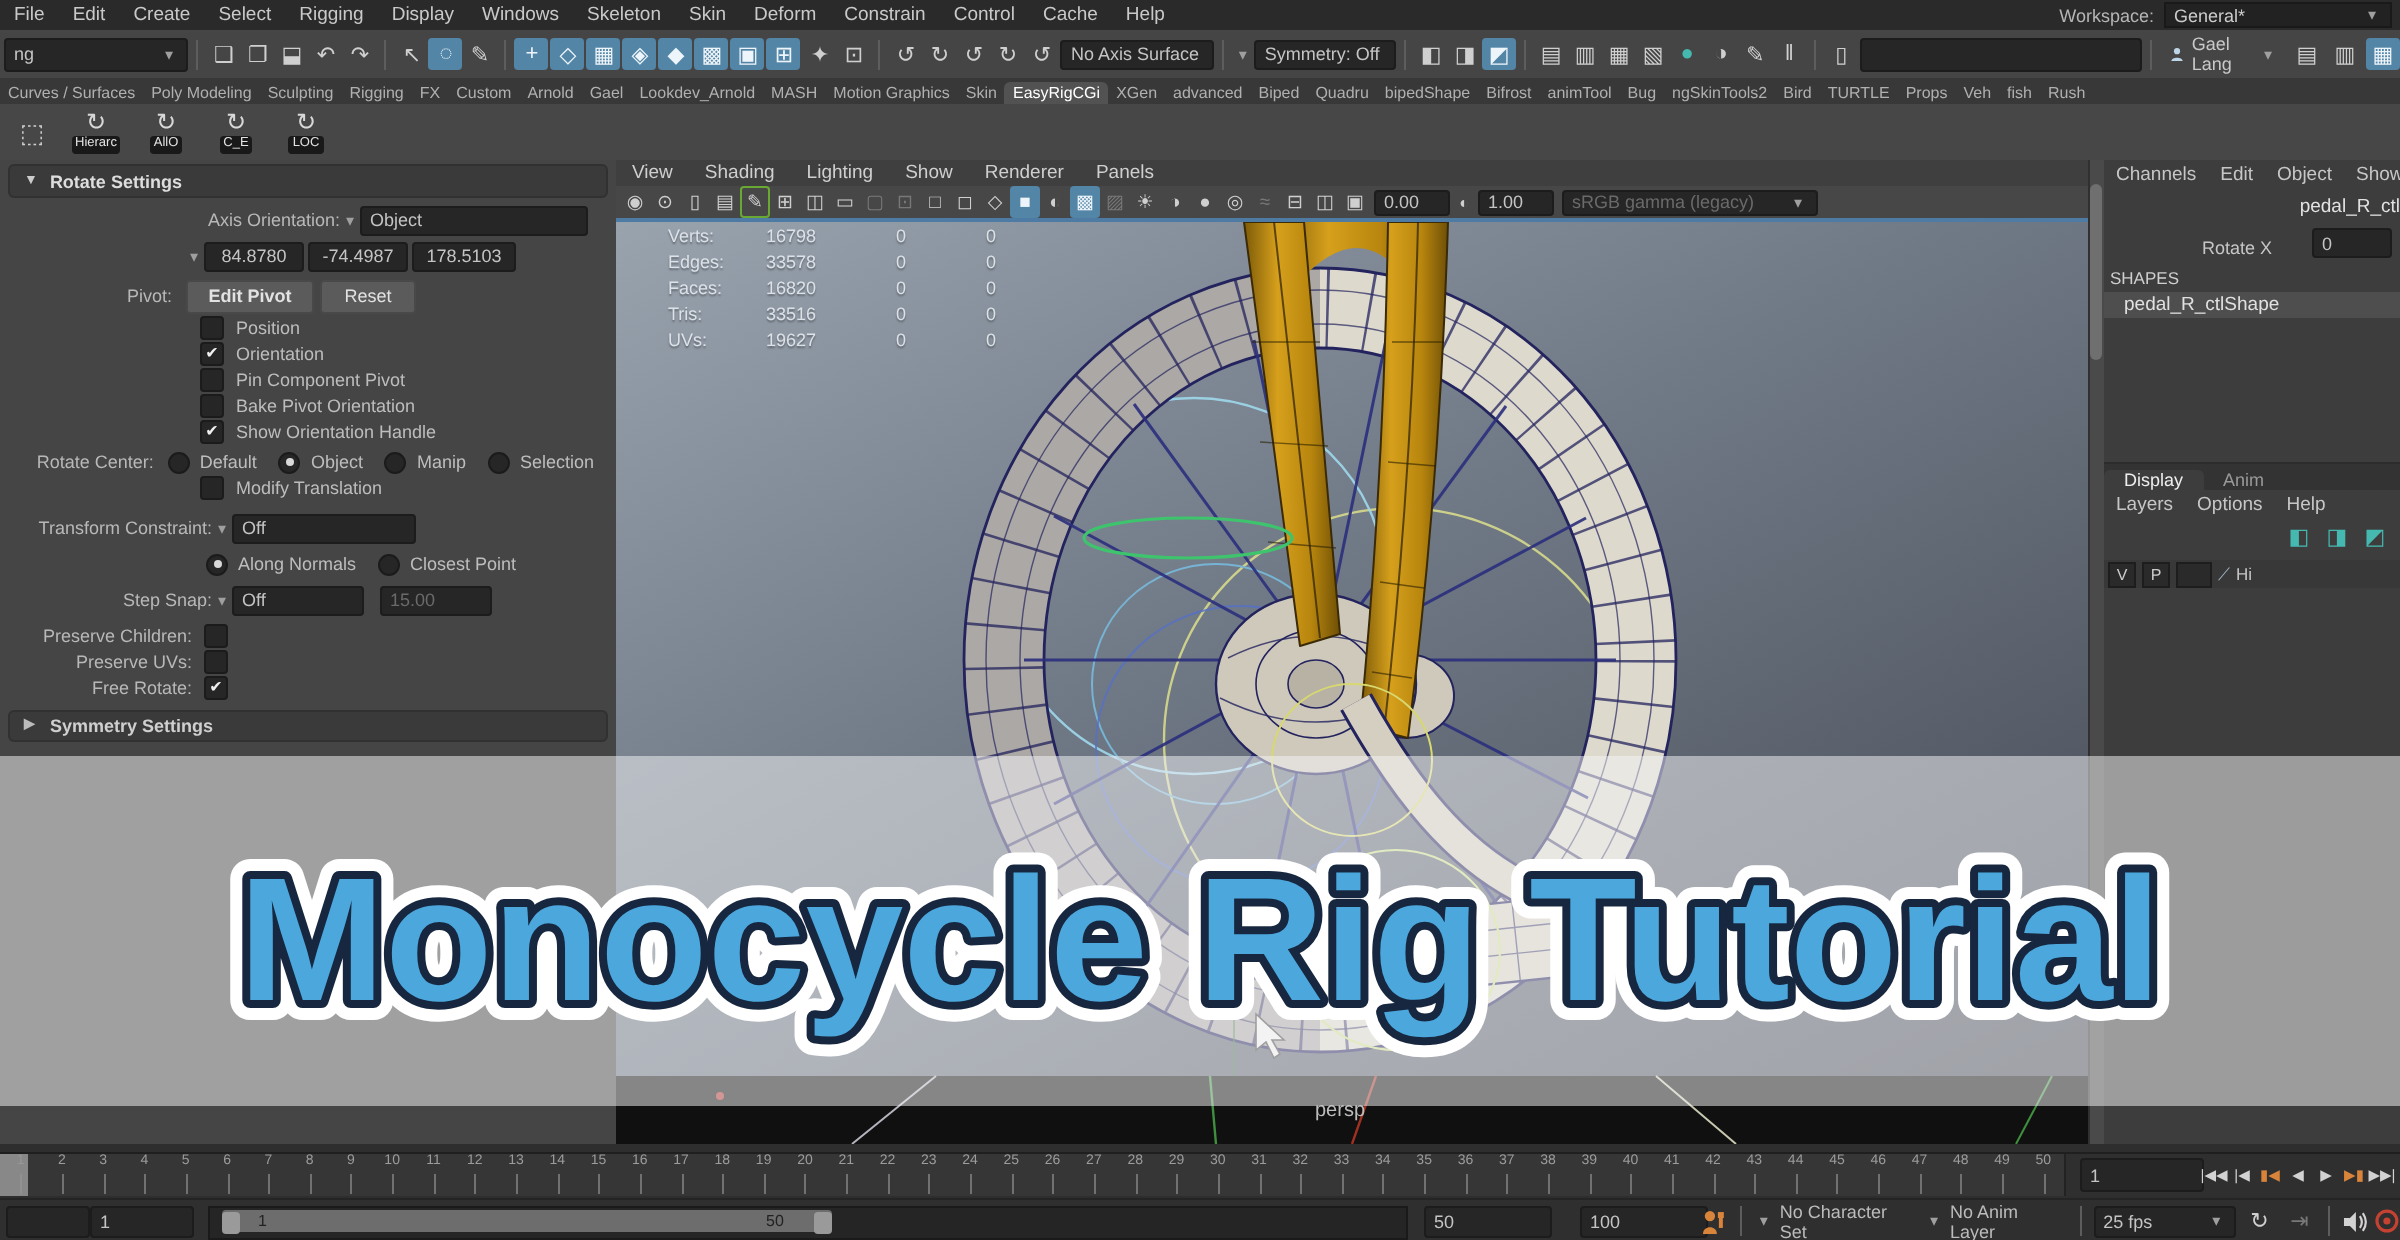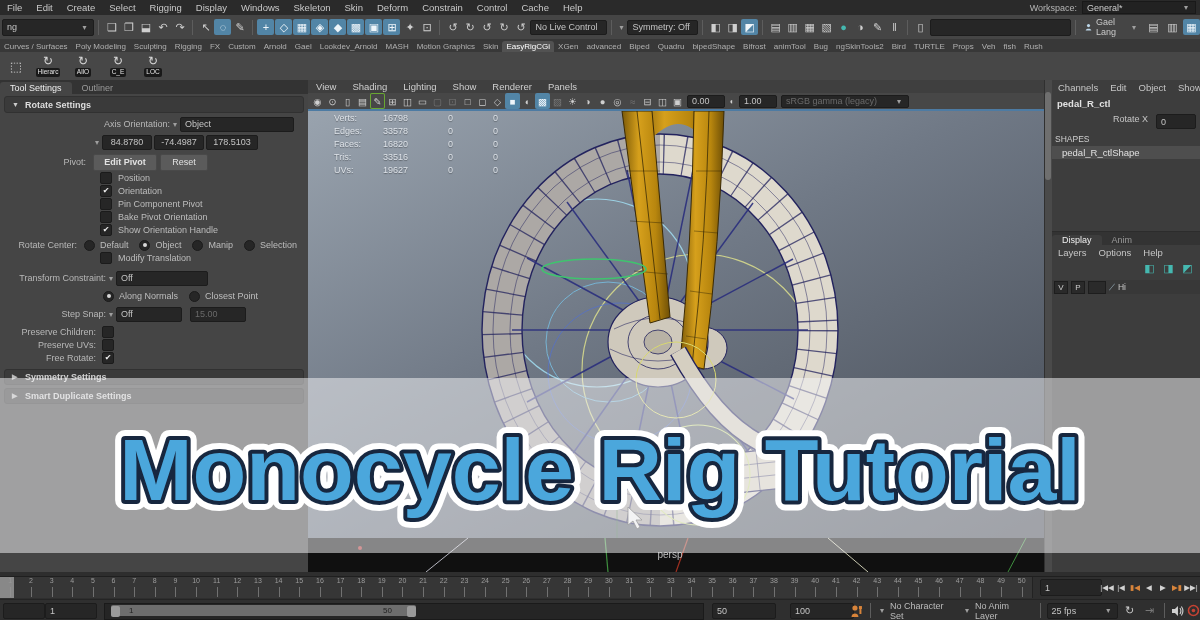--- a/index.html
+++ b/index.html
@@ -67,22 +67,22 @@
   .hud-row{display:block;height:13px;position:relative;}
   .hud-row .hl-{position:absolute;left:16px;}
   .hud-row .hv{position:absolute;text-align:right;width:40px;}
   .hud-row .hv1{left:50px;} .hud-row .hv2{left:95px;} .hud-row .hv3{left:140px;}
   
   #cbscroll{left:1044px;top:80px;width:8px;height:492px;background:#4a4a4a;border-left:1px solid #303030;}
   #cbthumb{left:1045px;top:92px;width:6px;height:88px;background:#6f6f6f;border-radius:3px;}
   #channelbox{left:1052px;top:80px;width:148px;height:492px;background:#3d3d3d;font-size:9px;color:#c6c6c6;}
   #cb-menus{display:flex;gap:0;height:14px;align-items:center;font-size:9.5px;}
   #cb-menus .mi{padding:0 6px;}
-  .cb-obj{padding:4px 0 0 5px;font-weight:bold;color:#e2e2e2;font-size:9.5px;}
-  .cb-attr{display:flex;align-items:flex-start;justify-content:flex-end;gap:8px;margin:5px 4px 0;}
+  .cb-obj{padding:4px 0 0 5px;font-weight:normal;color:#e2e2e2;font-size:9.5px;text-align:right;}
+  .cb-attr{display:flex;align-items:flex-end;justify-content:flex-end;gap:20px;margin:5px 4px 0;}
   .cb-shapes{padding:5px 0 0 3px;color:#cfcfcf;font-size:8.5px;}
   .cb-shape-row{margin-top:2px;height:13px;background:#4e4e4e;display:flex;align-items:center;padding-left:10px;color:#e0e0e0;font-size:9.5px;}
   #layered{margin-top:72px;border-top:1px solid #2c2c2c;}
   .le-tabs{height:13px;background:#333;display:flex;align-items:flex-end;font-size:9px;}
   .le-tabs .ttab{padding:0 10px;color:#999;}
   .le-tabs .ttab.active{background:#3d3d3d;color:#eee;border-radius:3px 3px 0 0;}
   .le-menus{display:flex;height:14px;align-items:center;font-size:9.5px;}
   .le-menus .mi{padding:0 6px;}
   .le-icons{display:flex;justify-content:flex-end;gap:2px;padding:1px 4px;}
   .layer-row{margin-top:3px;height:14px;background:#383838;display:flex;align-items:center;gap:3px;padding:0 2px;font-size:8.5px;}
@@ -177,21 +177,21 @@
       <span class="ic">⊡</span>
     </span>
   <span class="sep"></span>
   <span style="display:flex">
       <span class="ic">↺</span>
       <span class="ic">↻</span>
       <span class="ic">↺</span>
       <span class="ic">↻</span>
       <span class="ic">↺</span>
     </span>
-  <span class="fld" style="width:86px">No Live Control</span>
+  <span class="fld" style="width:86px">No Axis Surface</span>
   <span class="sep"></span>
     <span class="dd">▾</span>
   <span class="fld" style="width:78px">Symmetry: Off</span>
   <span class="sep"></span>
   <span style="display:flex">
       <span class="ic">◧</span>
       <span class="ic">◨</span>
       <span class="ic hl">◩</span>
     </span>
   <span class="sep"></span>
@@ -270,24 +270,20 @@
     <span class="sg">↻</span>
     <span class="shelf-lbl">C_E</span>
   </span>
   <span class="shelf-item">
     <span class="sg">↻</span>
     <span class="shelf-lbl">LOC</span>
   </span>
 </div>
 
 <div id="toolpanel" class="abs">
-  <div class="tp-tabs">
-    <span class="ttab active">Tool Settings</span>
-    <span class="ttab">Outliner</span>
-  </div>
   <div class="sec-hdr">
     <span class="tri">▼</span>
     <span>Rotate Settings</span>
   </div>
   <div class="tp-row">
     <span class="lblr" style="width:170px">Axis Orientation:</span>
     <span class="dd">▾</span>
     <span class="fld" style="width:104px">Object</span>
   </div>
   <div class="tp-row">
@@ -383,21 +379,20 @@
         <span class="cb-lbl lblr" style="width: 96px;">Preserve UVs:</span>
         <span class="cb"></span>
       </div>
       <div class="cb-row">
         <span class="cb-lbl lblr" style="width: 96px;">Free Rotate:</span>
         <span class="cb on"></span>
       </div>
     </div>
   <div class="col-sec-wrap" style="margin-top:5px">
       <span class="item">Symmetry Settings</span>
-      <span class="item">Smart Duplicate Settings</span>
     </div>
 </div>
 
 <div id="viewport" class="abs">
   <div id="vp-menus">
       <span class="mi">View</span>
       <span class="mi">Shading</span>
       <span class="mi">Lighting</span>
       <span class="mi">Show</span>
       <span class="mi">Renderer</span>

